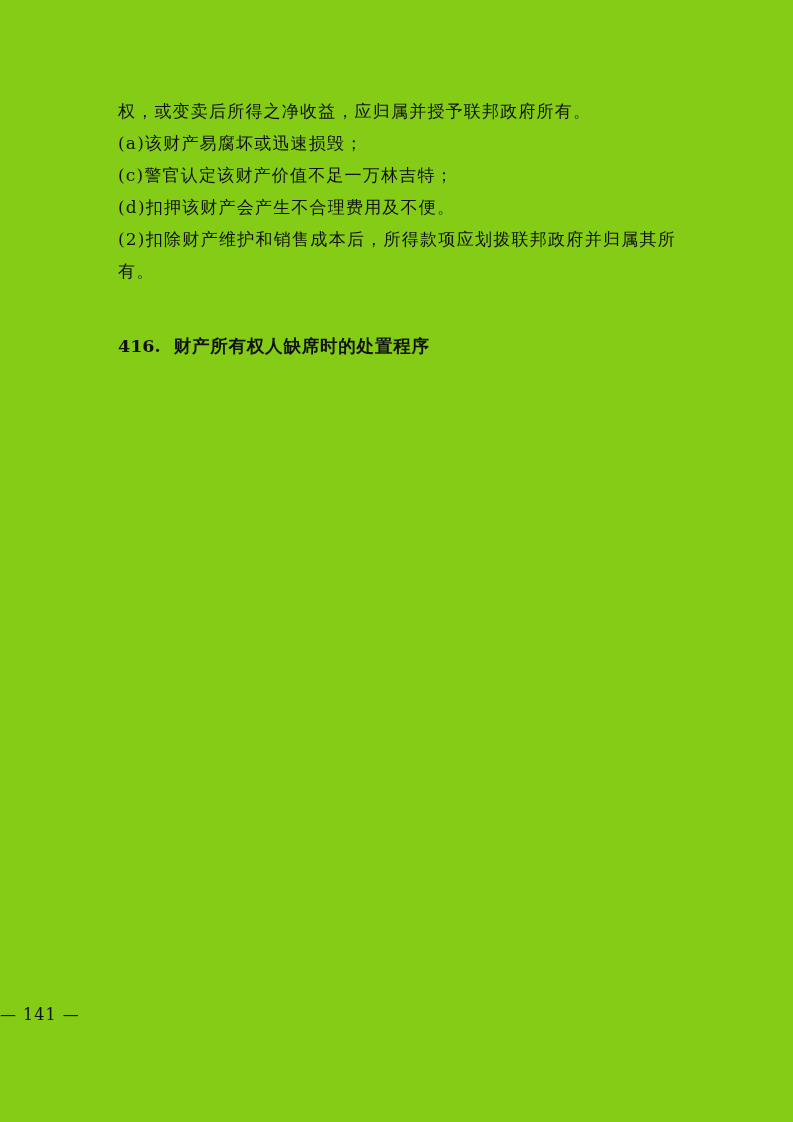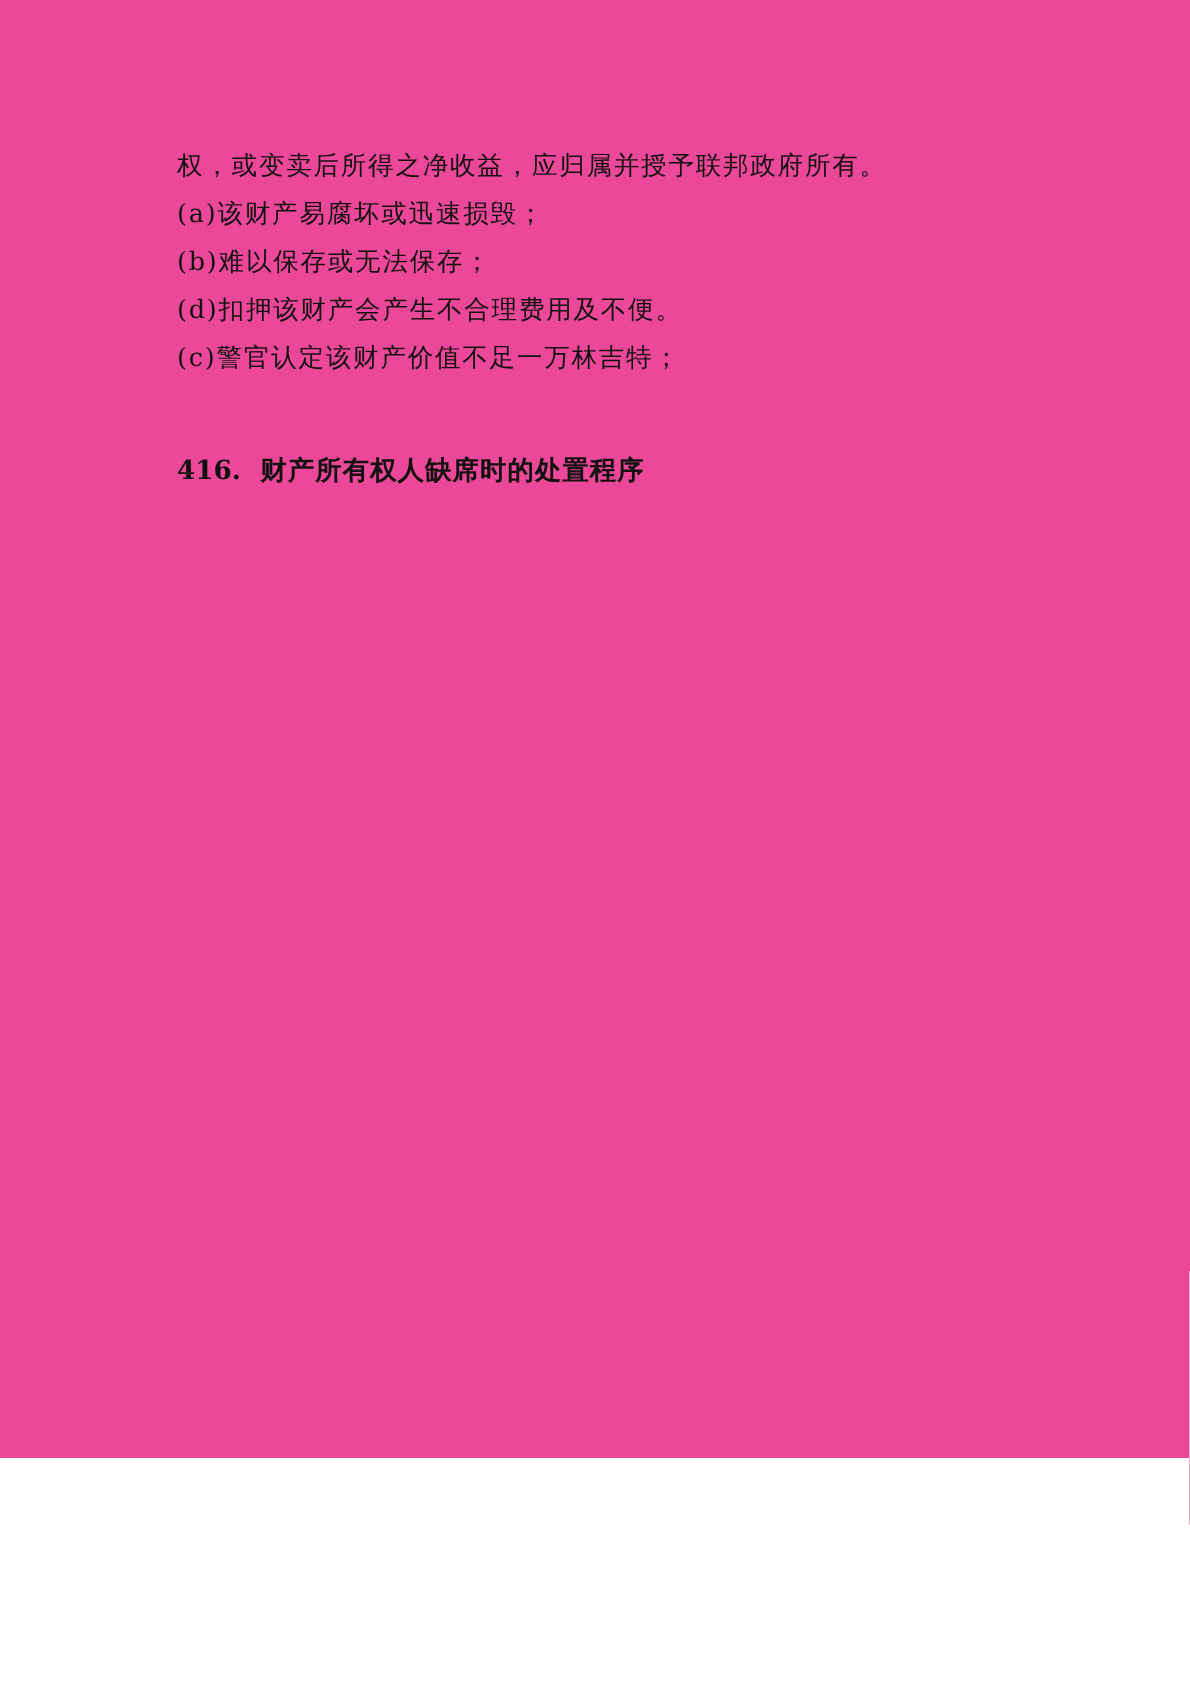--- a/index.html
+++ b/index.html
@@ -6,22 +6,22 @@
 
   html, body {
     background: #ffffff;
     font-family: "DejaVu Serif", "Liberation Serif", serif;
     color: #111111;
   }
 
   .doc-page {
     position: relative;
     width: 793px;
-    height: 972px;
-    background: #ec4899;
+    height: 1122px;
+    background: #84cc16;
     overflow: hidden;
     padding-left: 23px;
   }
 
   .content {
     position: absolute;
     top: 95px;
     left: 118px;
     width: 558px;
   }
@@ -66,23 +66,23 @@
 </head>
 <body>
 
 <div class="doc-page">
   <div class="content">
 
     <p class="body-text">权，或变卖后所得之净收益，应归属并授予联邦政府所有。</p>
 
     <div>
       <p class="body-text">(a)该财产易腐坏或迅速损毁；</p>
-      <p class="body-text">(b)难以保存或无法保存；</p>
+      <p class="body-text">(c)警官认定该财产价值不足一万林吉特；</p>
       <p class="body-text">(d)扣押该财产会产生不合理费用及不便。</p>
-      <p class="body-text">(c)警官认定该财产价值不足一万林吉特；</p>
+      <p class="body-text">(2)扣除财产维护和销售成本后，所得款项应划拨联邦政府并归属其所有。</p>
     </div>
 
     <div>
       <h2 class="section-heading heading-416">
         <span class="sec-num">416.</span><span class="sec-title">财产所有权人缺席时的处置程序</span>
       </h2>
     </div>
 
   </div>
 

